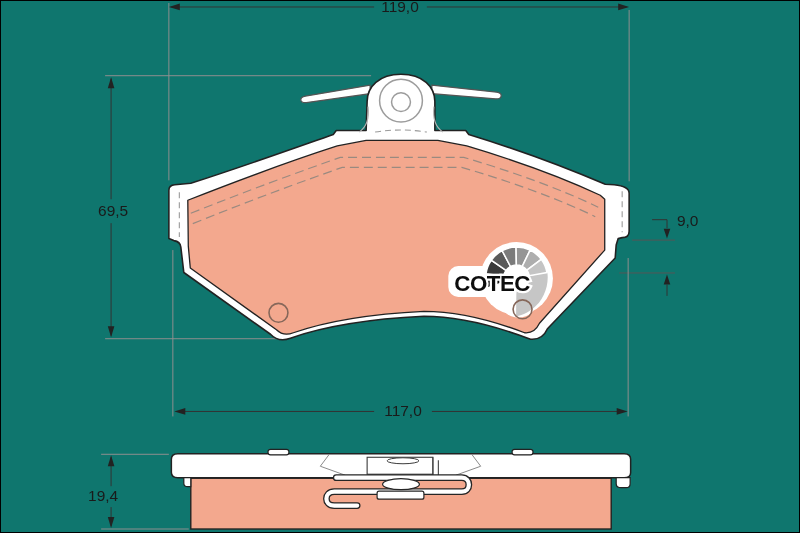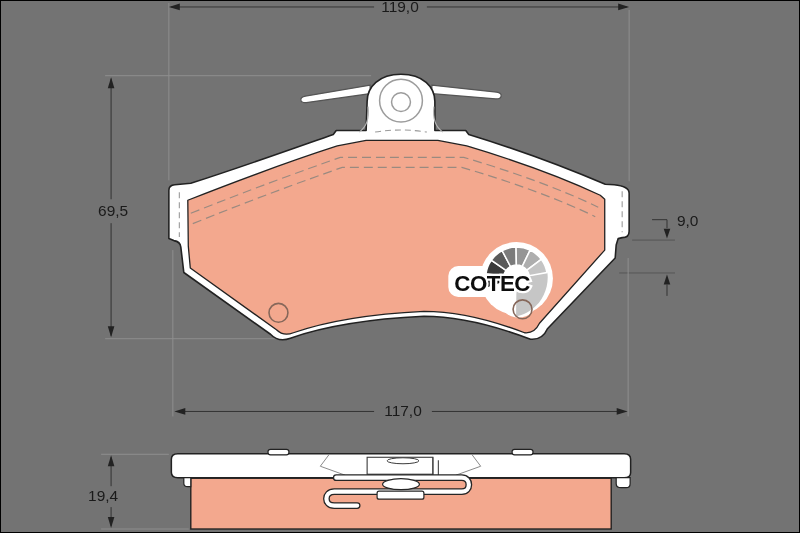--- a/index.html
+++ b/index.html
@@ -1,17 +1,17 @@
 <!DOCTYPE html>
 <html style="--c-friction: #f3a88e; --c-outline: #222222; --c-dimtext: #1a1a1a; --c-ext: #8f8f8f; --c-logotext: #0d0d0d;"><head>
 <meta charset="utf-8">
 <style>
   html,body{margin:0;padding:0;background:#fff;}
   .frame{
-    width:798px;height:531px;border:1px solid #000;background:#737373;
+    width:798px;height:531px;border:1px solid #000;background:#0f766e;
     position:relative;overflow:hidden;
     font-family:"Liberation Sans","DejaVu Sans",sans-serif;
   }
   svg{display:block;}
   svg text{font-family:"Liberation Sans","DejaVu Sans",sans-serif;}
   .dim-text{font-size:15.5px;fill:var(--c-dimtext,#1a1a1a);}
   .logo-text{
     font-size:23px;font-weight:bold;letter-spacing:-0.5px;
     fill:var(--c-logotext,#0d0d0d);stroke:#ffffff;stroke-width:4.5px;paint-order:stroke;
   }

